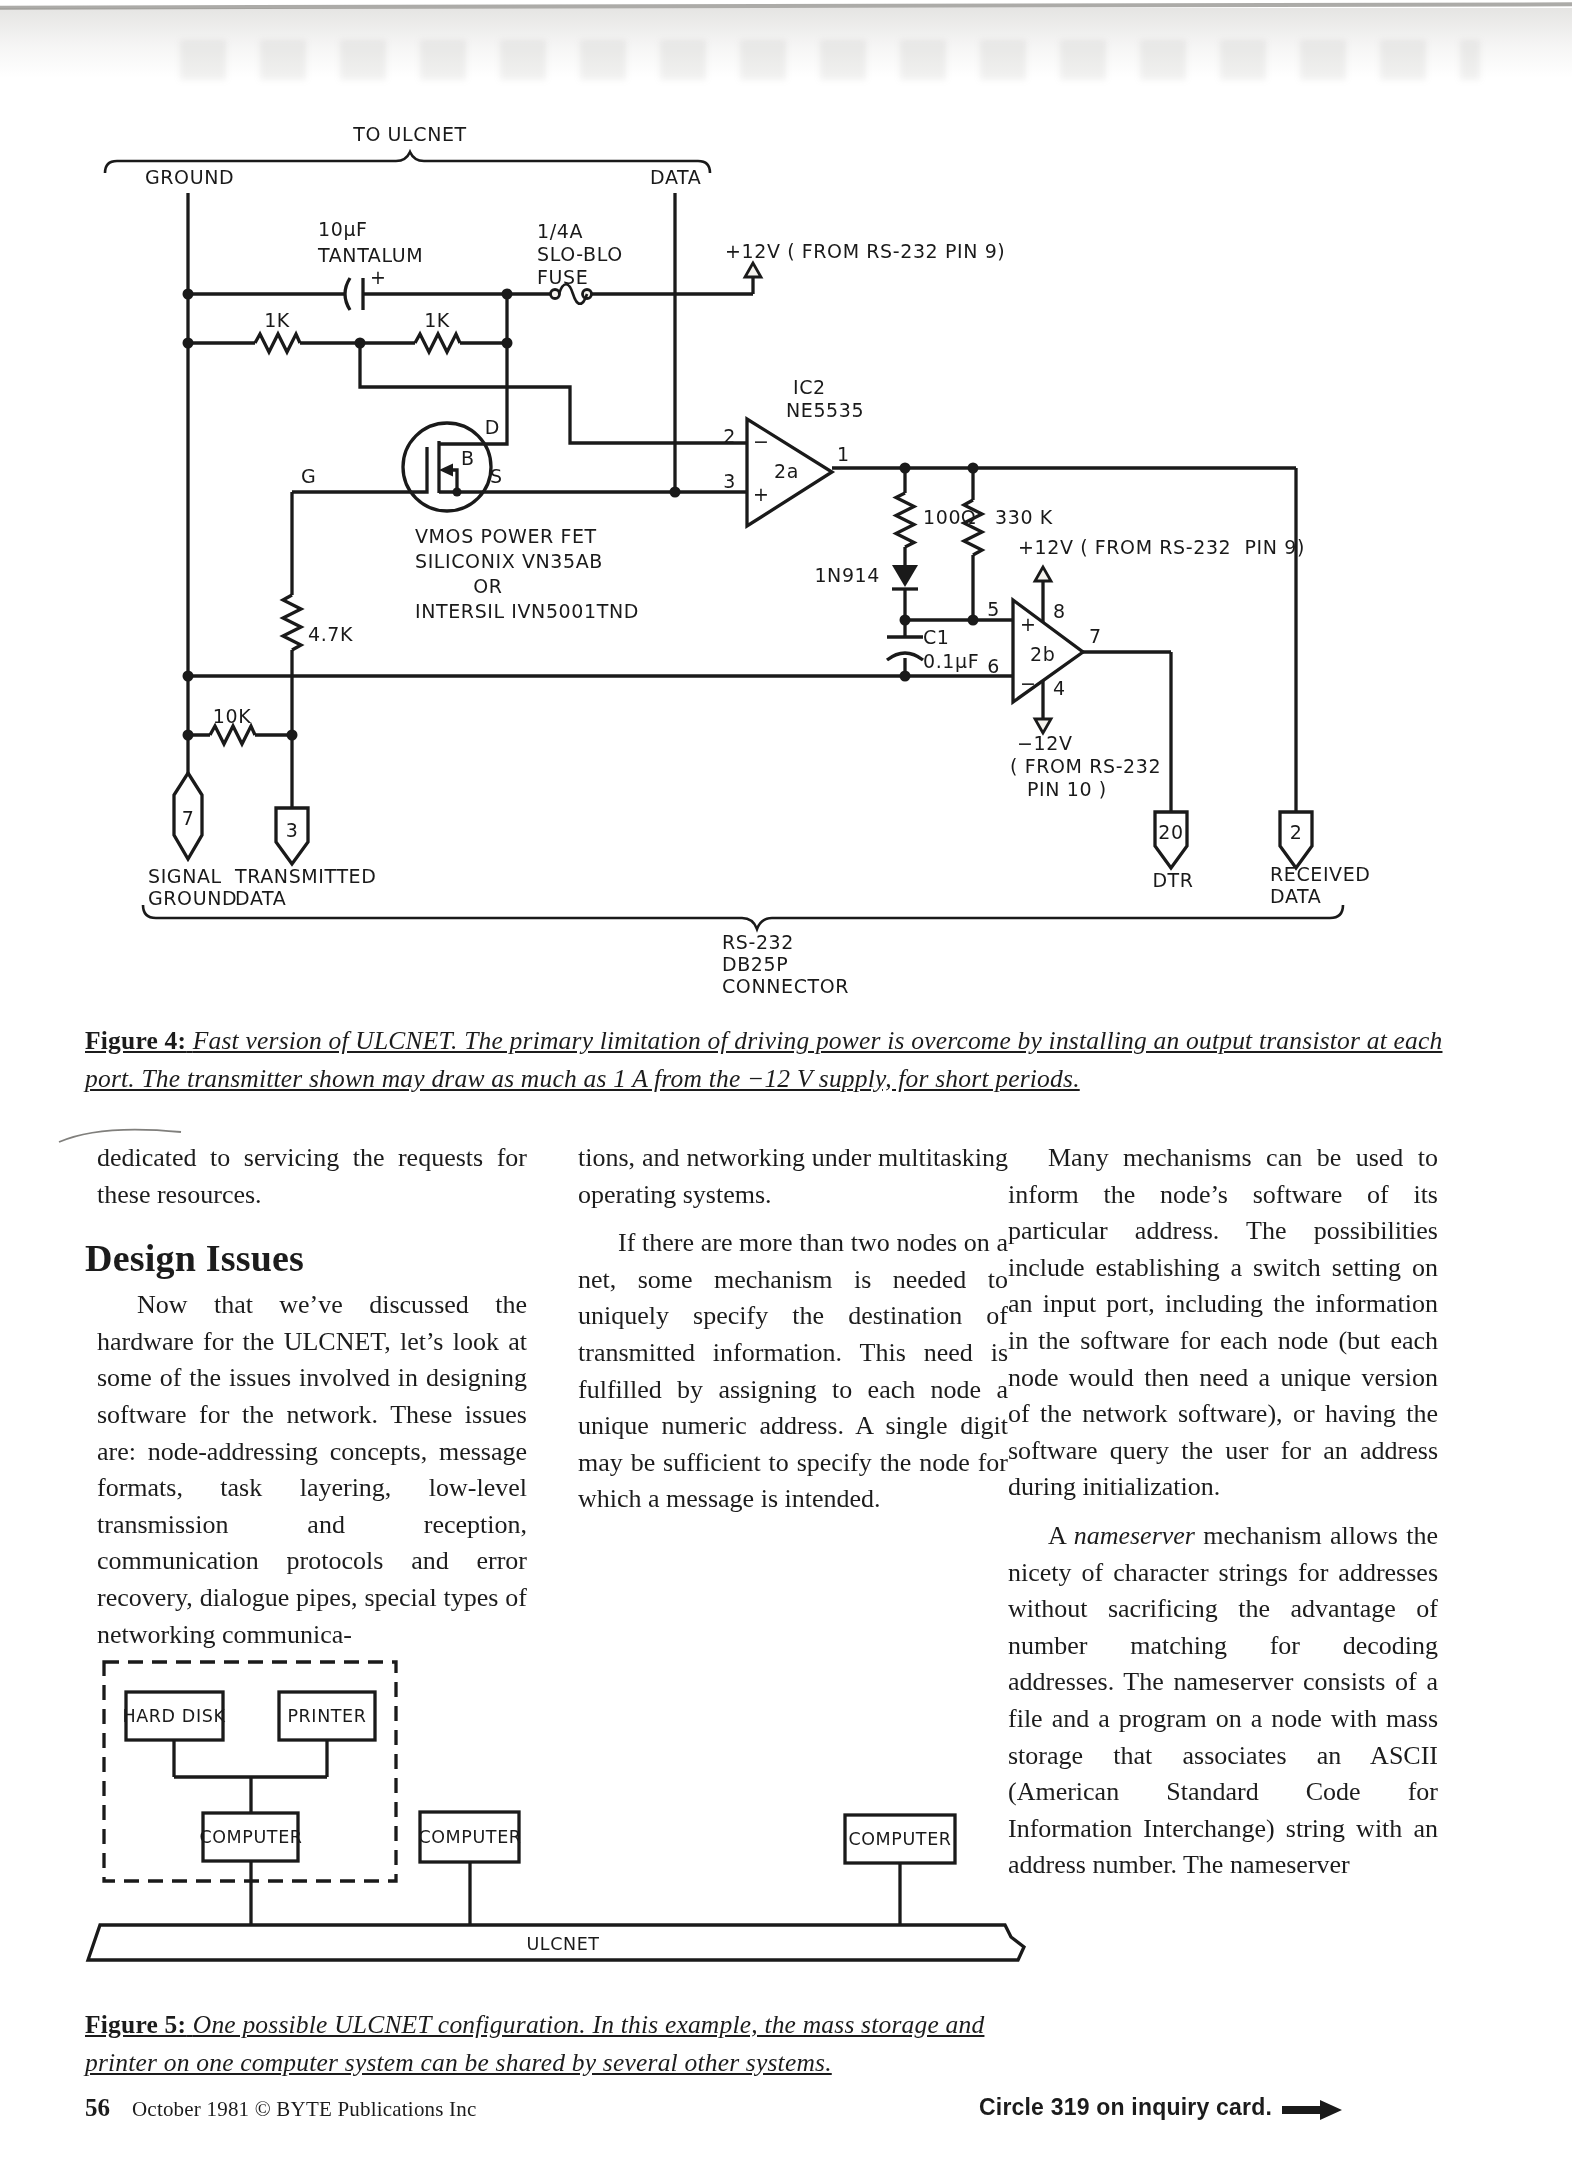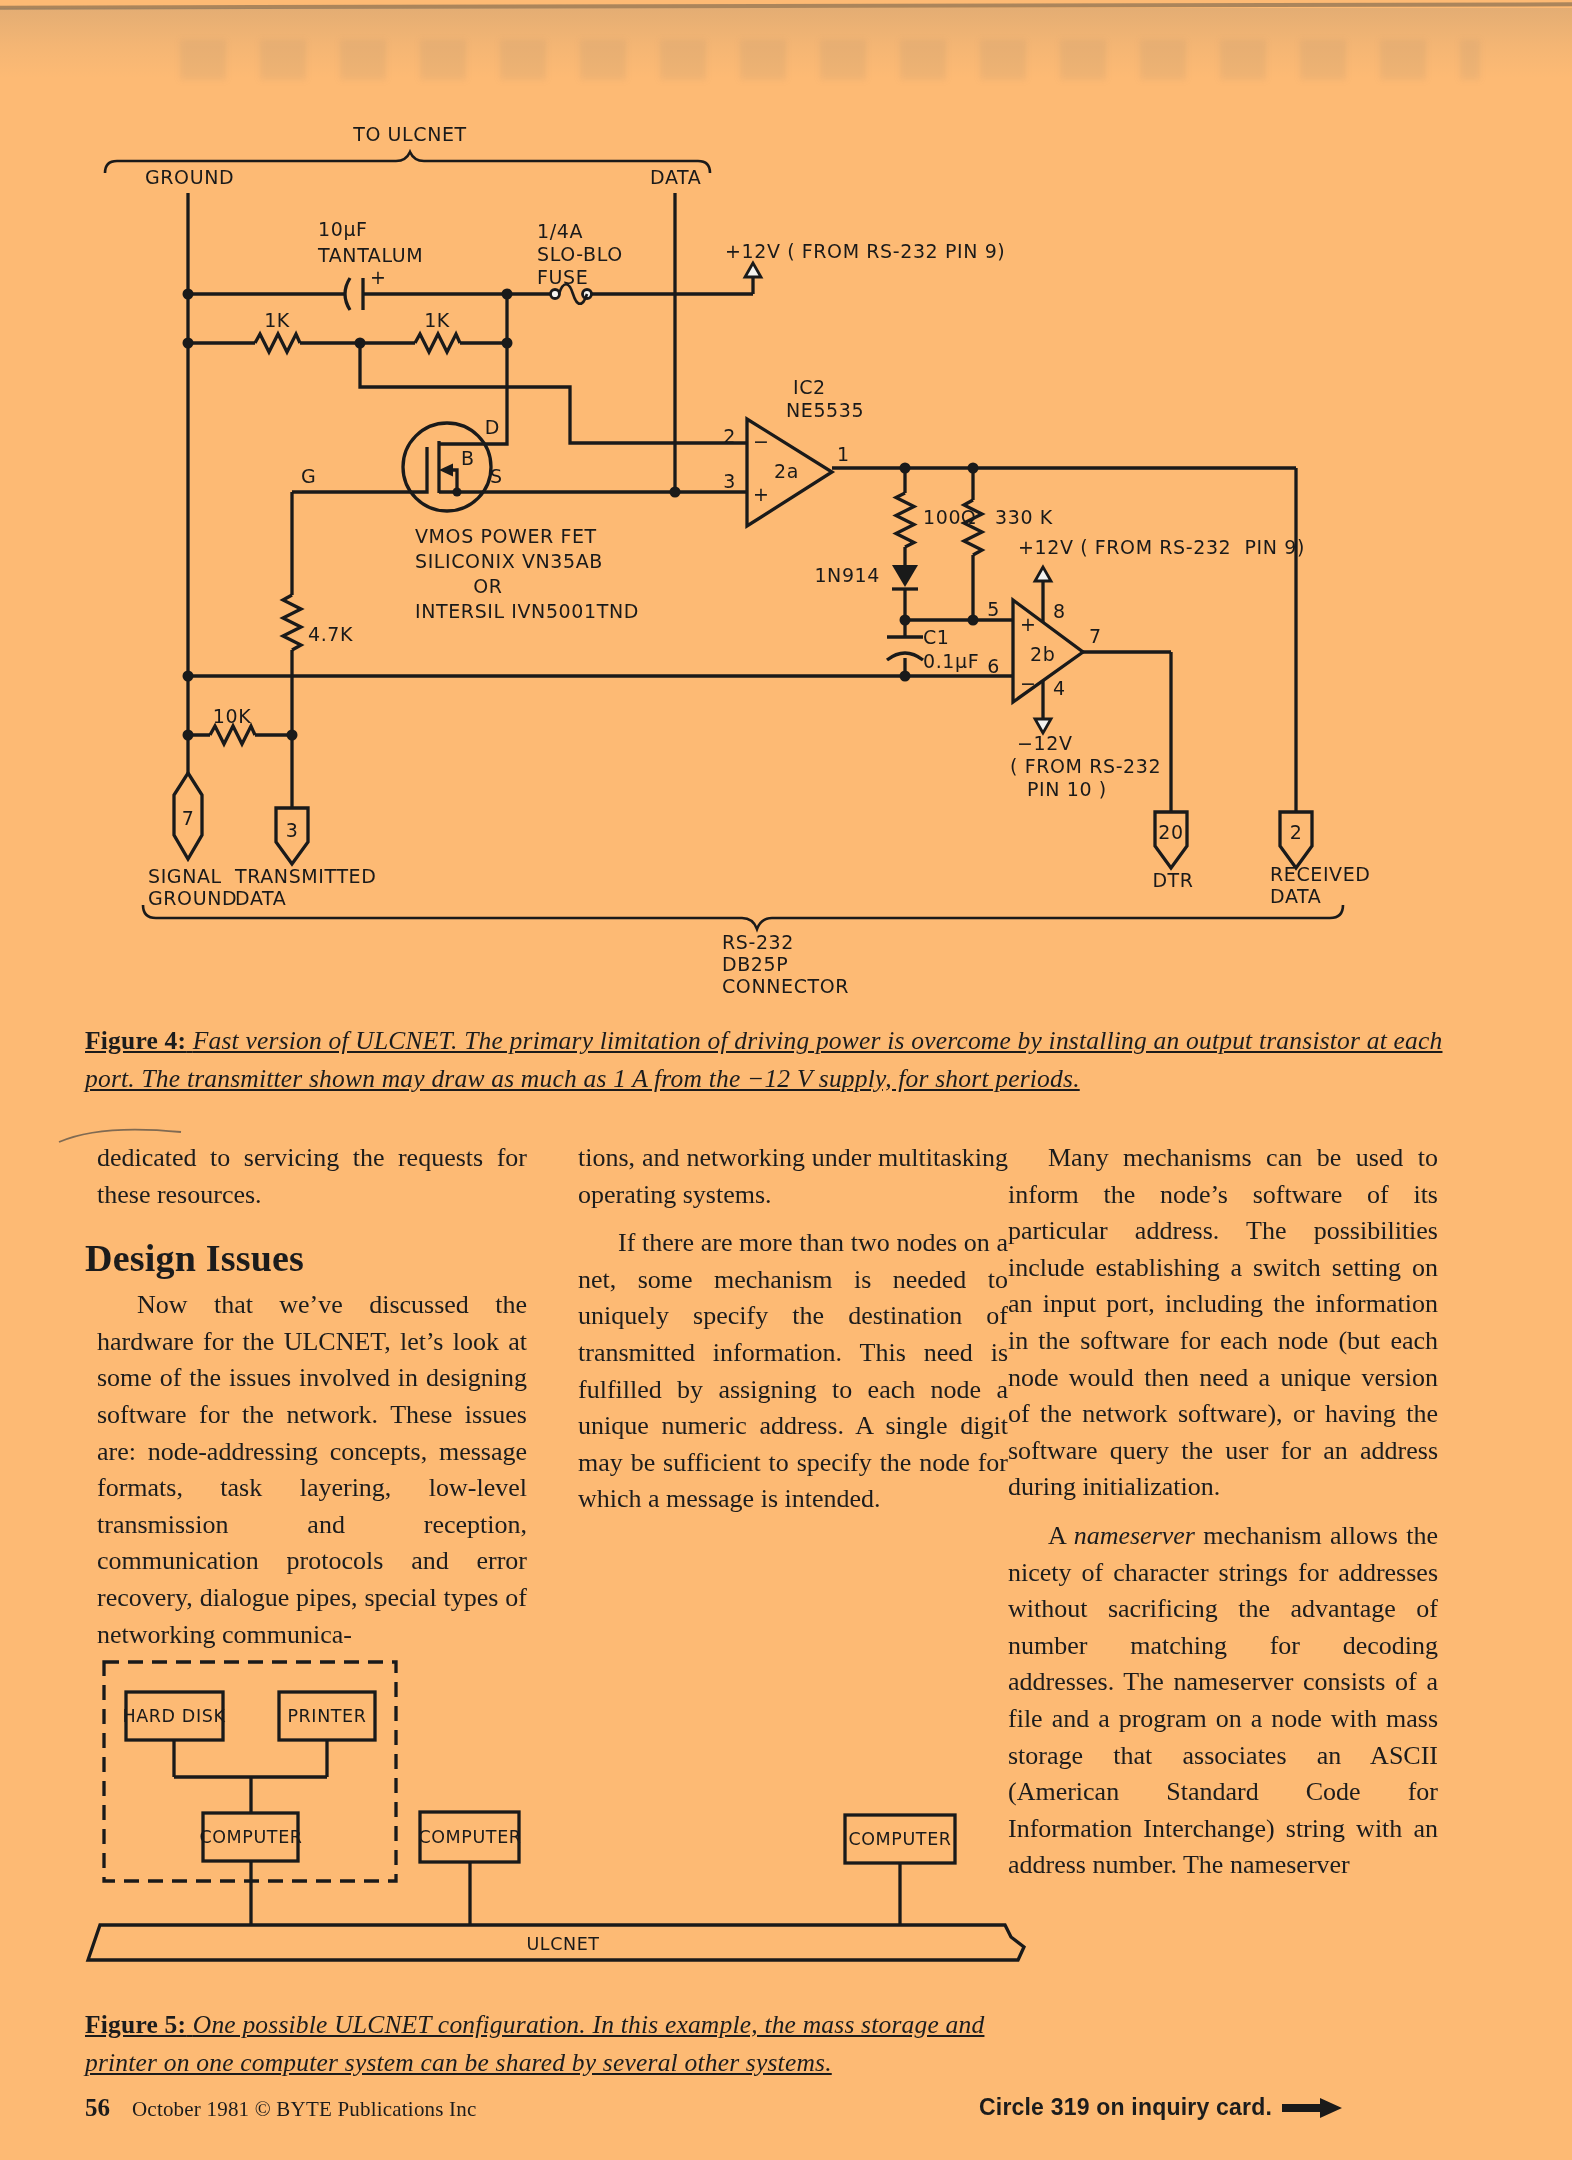--- a/index.html
+++ b/index.html
@@ -1,16 +1,16 @@
 <!DOCTYPE html>
 <html><head>
 <meta charset="utf-8">
 <style>
   html,body{margin:0;padding:0;background:#d8d6d0;}
-  .page{position:relative;width:1572px;height:2160px;background:#fdba74;overflow:hidden;
+  .page{position:relative;width:1572px;height:2160px;background:#ffffff;overflow:hidden;
         font-family:"Liberation Serif","DejaVu Serif",serif;color:#1c1c1c;}
   .top-edge{position:absolute;left:0;top:4px;width:100%;height:4px;background:rgba(70,68,62,.45);transform:rotate(-0.12deg);}
   .top-ghost{position:absolute;left:0;top:8px;width:100%;height:70px;
       background:linear-gradient(180deg,rgba(125,122,114,.20),rgba(125,122,114,.07) 55%,rgba(125,122,114,0));}
   .top-ghost2{position:absolute;left:180px;top:40px;width:1300px;height:40px;
       background:repeating-linear-gradient(90deg,rgba(120,117,110,.10) 0 46px,rgba(120,117,110,0) 46px 80px);filter:blur(3px);}
   svg text{font-family:"DejaVu Sans","Liberation Sans",sans-serif;font-size:19px;fill:#1a1a1a;letter-spacing:0.6px;white-space:pre;}
   svg text.mid{text-anchor:middle}
   svg text.end{text-anchor:end}
   .w{fill:none;stroke:#1a1a1a;stroke-width:3.3px;stroke-linecap:butt;stroke-linejoin:miter;}
@@ -21,21 +21,21 @@
   .caption{position:absolute;font-size:25.5px;line-height:37.5px;font-style:italic;letter-spacing:0.2px;text-decoration:underline;}
   .caption b{font-style:normal;}
   .col{position:absolute;top:1128px;width:454px;font-size:26px;line-height:36.6px;text-align:justify;}
   .col p{margin:12px;text-indent:40px;}
   .col p.noindent{text-indent:0;}
   .col .design{font-weight:bold;font-size:38px;line-height:34px;margin:28px 0 8px 0;text-align:left;letter-spacing:0.2px;}
   .footer{position:absolute;top:2094px;left:0;width:1356px;height:40px;}
   .footer-left{position:absolute;left:85px;top:0;display:flex;align-items:baseline;gap:22px;}
   .page-num{font-weight:bold;font-size:25px;}
   .pub{font-size:21px;letter-spacing:0.2px;}
-  .footer-right{position:absolute;right:12px;top:0;display:flex;align-items:center;gap:10px;
+  .footer-right{position:absolute;right:12px;top:0;display:flex;align-items:flex-end;gap:10px;
       font-family:"Liberation Sans","DejaVu Sans",sans-serif;font-weight:bold;font-size:23px;letter-spacing:0.2px;}
   .artifact{position:absolute;left:55px;top:1120px;}
 </style>
 </head>
 <body>
 
 <div class="page">
 
   <div class="top-edge"></div>
   <div class="top-ghost"></div>

